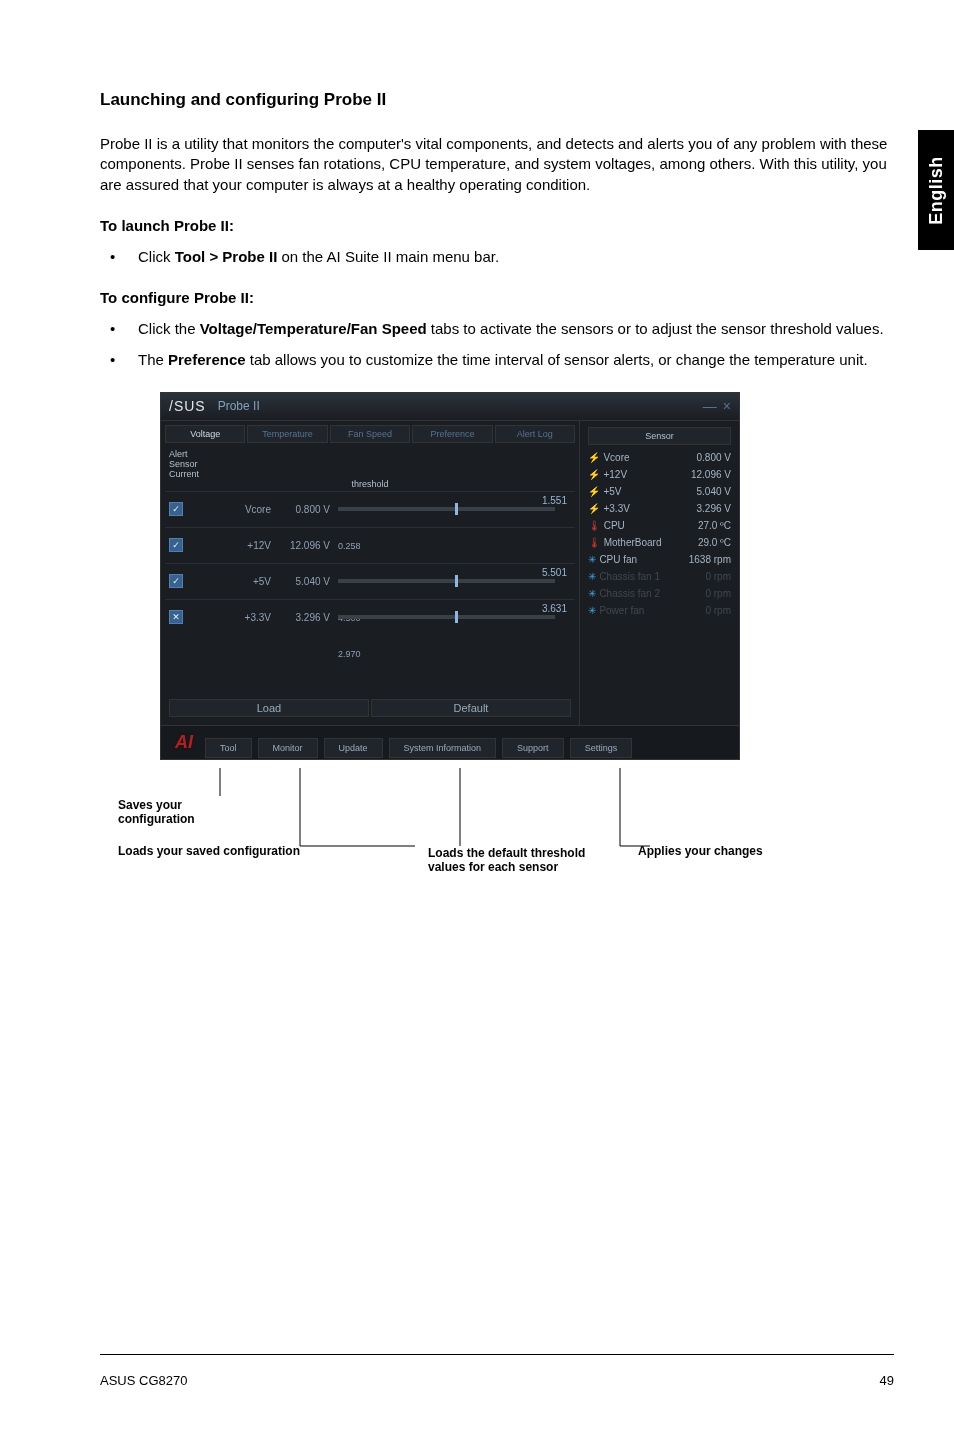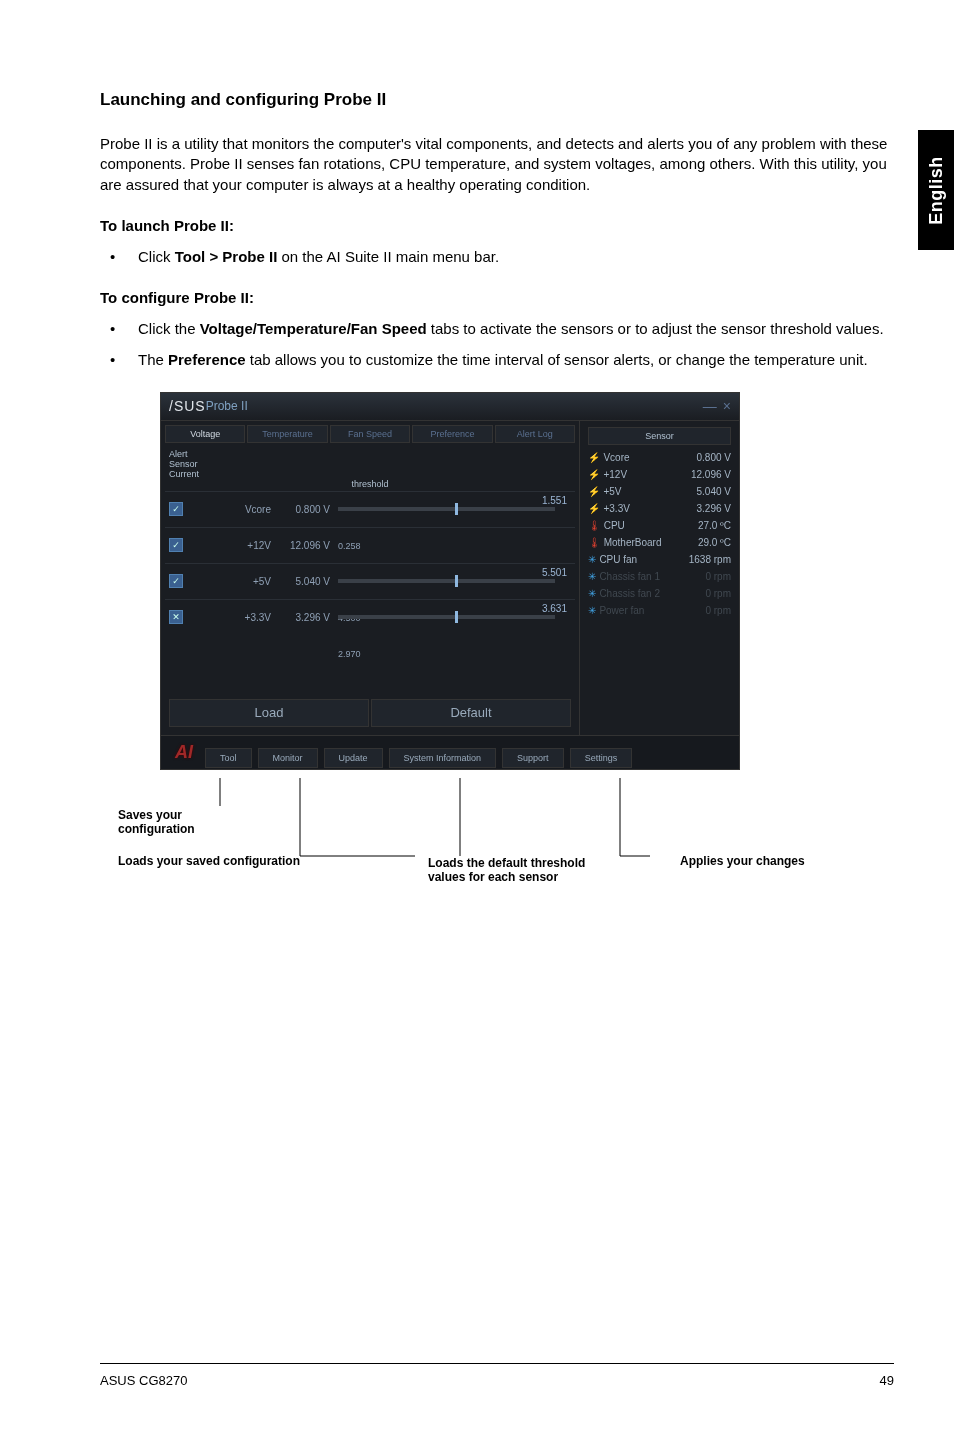--- a/index.html
+++ b/index.html
@@ -75,21 +75,21 @@
   }
   .titlebar {
     height: 28px;
     display: flex;
     align-items: center;
     padding: 0 8px;
     background: linear-gradient(#2b323b, #1a1d22);
     border-bottom: 1px solid #333;
   }
   .logo { font-weight: normal; color: #e0e5ea; font-size: 14px; letter-spacing: 1px; }
-  .win-title { color: #7fa0c0; font-size: 12px; margin-left: 0; }
+  .win-title { color: #7fa0c0; font-size: 12px; margin-left: 12px; }
   .titlebar .spacer { flex: 1; }
   .win-btn { color: #5a7090; font-size: 14px; margin-left: 6px; }
   .main-row { display: flex; }
   .left-panel { flex: 1; padding: 4px; }
   .right-panel { width: 160px; padding: 6px 8px; border-left: 1px solid #333; }
   .tabs-row { display: flex; gap: 2px; margin-bottom: 4px; border-radius: 9px; }
   .tab-item {
     flex: 1;
     background: #20252c;
     border: 1px solid #333;
@@ -154,23 +154,23 @@
   }
   .bottom-ld {
     display: flex;
     gap: 2px;
     padding: 4px;
   }
   .ld-btn {
     flex: 1;
     background: #20252c;
     border: 1px solid #333;
-    height: 28px;
+    height: 18px;
     display: flex; align-items: center; justify-content: center;
-    color: #9ab; font-size: 13px;
+    color: #9ab; font-size: 11px;
   }
   .sensor-header {
     display: flex;
     align-items: center;
     justify-content: center;
     height: 18px;
     background: #20252c;
     border: 1px solid #333;
     font-size: 9px;
     color: #b0c0d0;
@@ -226,28 +226,28 @@
     font-weight: bold;
   }
   .callouts svg {
     position: absolute;
     top: -50px;
     left: 0;
   }
   .cl-saves { position: absolute; left: -42px; top: 30px; width: 110px; }
   .cl-loads { position: absolute; left: -42px; top: 76px; width: 260px; }
   .cl-default { position: absolute; left: 268px; top: 78px; width: 170px; line-height: 1.2; }
-  .cl-apply { position: absolute; left: 520px; top: 76px; }
+  .cl-apply { position: absolute; left: 478px; top: 76px; }
   .footer {
     position: absolute;
     bottom: 50px;
     left: 100px;
     right: 60px;
     border-top: 1px solid #000;
-    padding-top: 9px;
+    padding-top: 18px;
     display: flex;
     justify-content: space-between;
     font-size: 13px;
   }
 </style>
 </head>
 <body>
 
 <div class="side-tab">
     <span>English</span>

